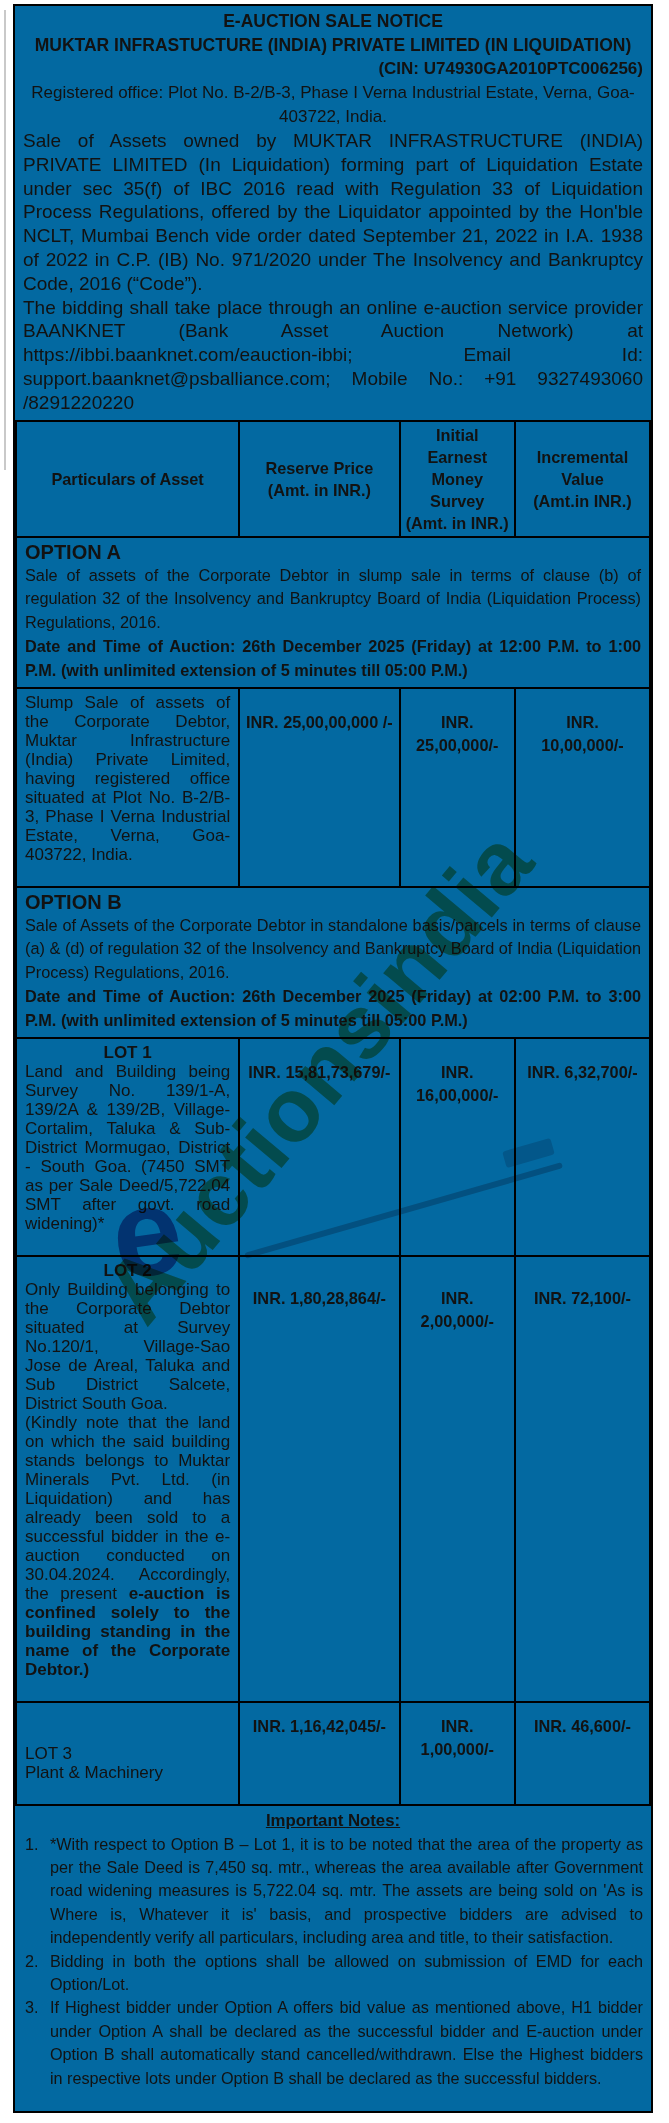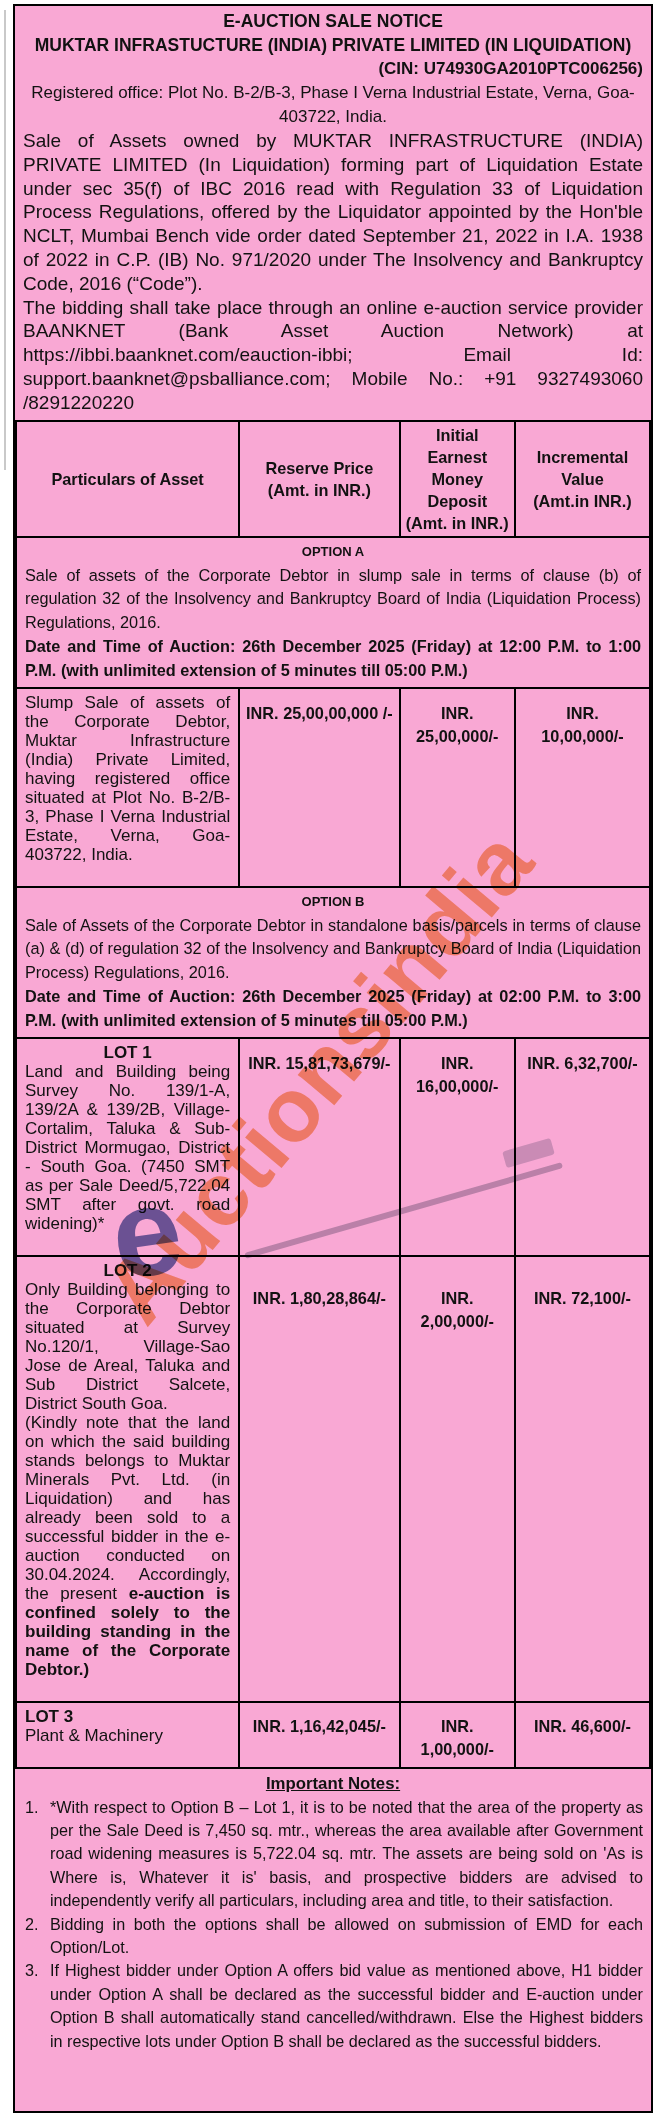--- a/index.html
+++ b/index.html
@@ -3,50 +3,50 @@
 <meta charset="utf-8">
 <style>
   html,body{margin:0;padding:0;background:#ffffff;}
   .page{
     position:relative;width:669px;height:2123px;background:#ffffff;
     font-family:"Liberation Sans",sans-serif;color:#121212;overflow:hidden;
   }
   .scan-line{position:absolute;left:4px;top:10px;width:2px;height:460px;background:#c9c9c9;}
   .doc{
     position:absolute;left:13px;top:4px;width:640px;height:2109px;
-    border:2.5px solid #000;box-sizing:border-box;background:#f9a8d4;
+    border:2.5px solid #000;box-sizing:border-box;background:#0369a1;
     display:flex;flex-direction:column;
   }
   .head{padding:3px 8px 4px;}
   .t1{text-align:center;font-weight:bold;font-size:17.5px;line-height:24px;}
   .t2{text-align:center;font-weight:bold;font-size:17.5px;line-height:24px;}
   .t3{text-align:right;font-weight:bold;font-size:17px;line-height:24px;}
   .regline{text-align:center;font-size:17px;line-height:24px;}
   .para{font-size:19px;line-height:23.8px;text-align:justify;}
   table.main{
     border-collapse:collapse;width:100%;margin-top:1px;
   }
   table.main th,table.main td{border:2px solid #000;box-sizing:border-box;}
   th.colhead{
     font-size:16.3px;font-weight:bold;text-align:center;vertical-align:middle;
     white-space:pre-line;height:84px;padding:2px 4px;line-height:22px;
   }
   td.section{padding:2px 8px 4px;}
-  .sec-title{text-align:center;font-weight:bold;font-size:13px;line-height:24px;}
+  .sec-title{font-weight:bold;font-size:20px;line-height:24px;}
   .sec-desc{font-size:16.3px;line-height:23.8px;text-align:justify;}
   .sec-date{font-size:16.3px;line-height:23.8px;text-align:justify;font-weight:bold;}
   td.particulars{
     padding:4px 8px 22px;font-size:17px;line-height:19px;
     text-align:justify;vertical-align:top;white-space:pre-line;
   }
   .lot-title-center{text-align:center;font-weight:bold;}
-  .lot-title-left{text-align:left;font-weight:bold;}
+  .lot-title-left{text-align:left;font-weight:normal;margin-top:37px;}
   td.money{
     text-align:center;vertical-align:top;font-weight:bold;font-size:16.3px;
-    line-height:23px;white-space:pre-line;padding:13px 3px 4px;
+    line-height:23px;white-space:pre-line;padding:22px 3px 4px;
   }
   tr.lot2 td.money{padding-top:30px;margin-top:16px;}
   tr.lot3 td.money{padding-top:12px;}
   tr.lot4 td.money{padding-top:28px;}
   .notes{padding:3px 8px 0;}
   .notes-title{font-weight:bold;text-decoration:underline;font-size:16.8px;line-height:24px;text-align:center;}
   ol.notes-list{counter-reset:n;margin:0;padding:0;}
   ol.notes-list li{
     counter-increment:n;list-style:none;position:relative;padding-left:27px;
     font-size:16.2px;line-height:23.4px;text-align:justify;
@@ -95,21 +95,21 @@
           <col style="width:25.3%">
           <col style="width:18.2%">
           <col style="width:21.3%">
       </colgroup>
       <tbody>
           <tr>
         <th class="colhead">Particulars of Asset</th>
         <th class="colhead">Reserve Price
 (Amt. in INR.)</th>
         <th class="colhead">Initial Earnest
-Money Deposit
+Money Survey
 (Amt. in INR.)</th>
         <th class="colhead">Incremental Value
 (Amt.in INR.)</th>
       </tr>
 
       <tr>
         <td class="section" colspan="4">
           <div class="sec-title">OPTION A</div>
           <div class="sec-desc">Sale of assets of the Corporate Debtor in slump sale in terms of clause (b) of regulation 32 of the Insolvency and Bankruptcy Board of India (Liquidation Process) Regulations, 2016.</div>
           <div class="sec-date">Date and Time of Auction: 26th December 2025 (Friday) at 12:00 P.M. to 1:00 P.M. (with unlimited extension of 5 minutes till 05:00 P.M.)</div>

